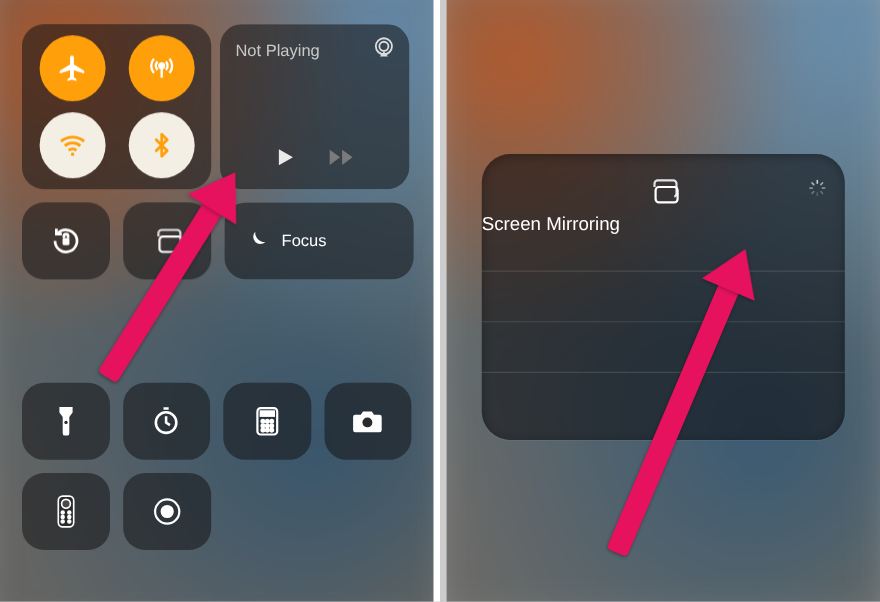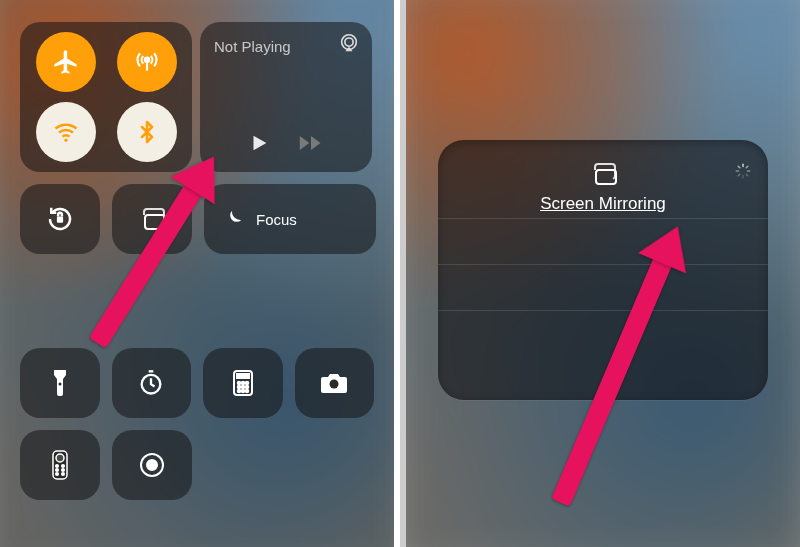--- a/index.html
+++ b/index.html
@@ -93,21 +93,21 @@
 
   
   .sheet {
     position:absolute; top:140px; left:32px; right:32px; height:260px;
     background: rgba(10,10,12,.55);
     border-radius:26px;
     padding:20px 0 0 0;
     color:#fff;
     box-shadow: 0 2px 10px rgba(0,0,0,.3) inset, 0 1px 0 rgba(255,255,255,.05);
   }
-  .sheet-header{ text-align:center; position:relative; padding-bottom:4px; border-bottom:1px solid rgba(255,255,255,.12);text-decoration:underline;}
+  .sheet-header{ text-align:left; position:relative; padding-bottom:32px; border-bottom:1px solid rgba(255,255,255,.12);}
   .sheet-title { font-size:17px; margin-top:6px; font-weight:500;}
   .sheet-spinner{ position:absolute; top:2px; right:16px; color:#bbb; font-size:16px;}
   .sheet-rows .sheet-row{ height:46px; border-bottom:1px solid rgba(255,255,255,.12);}
   .sheet-rows .sheet-row:last-child{border-bottom:none;}
 
   
   .arrow {
     position:absolute;
     width:20px;
     background:#e6125e;

